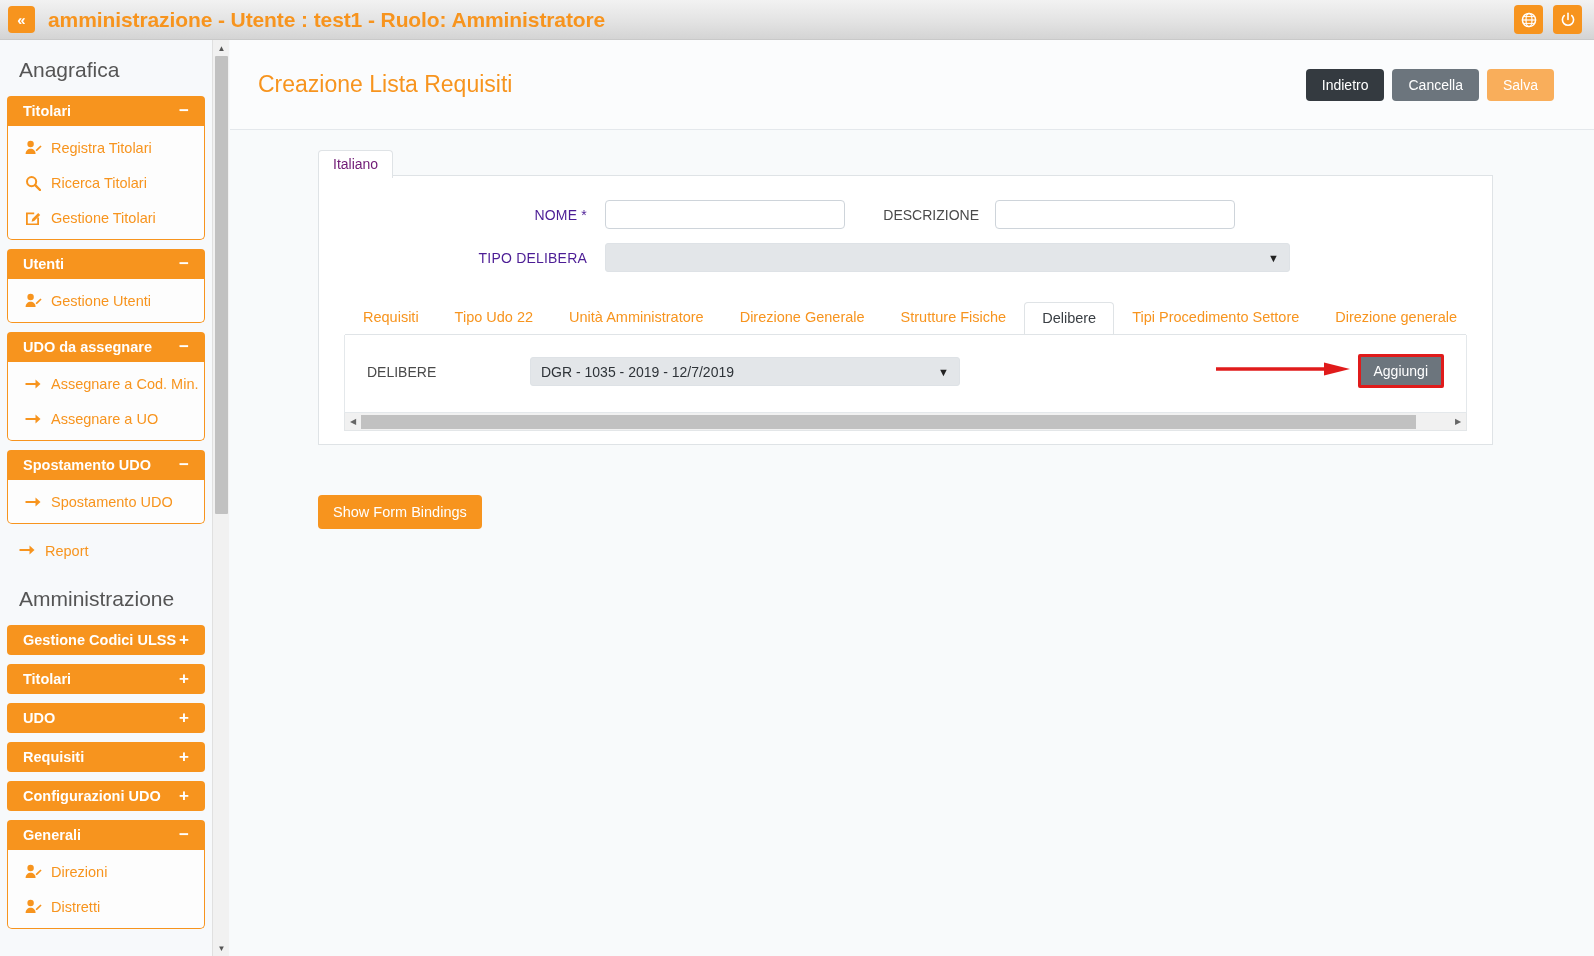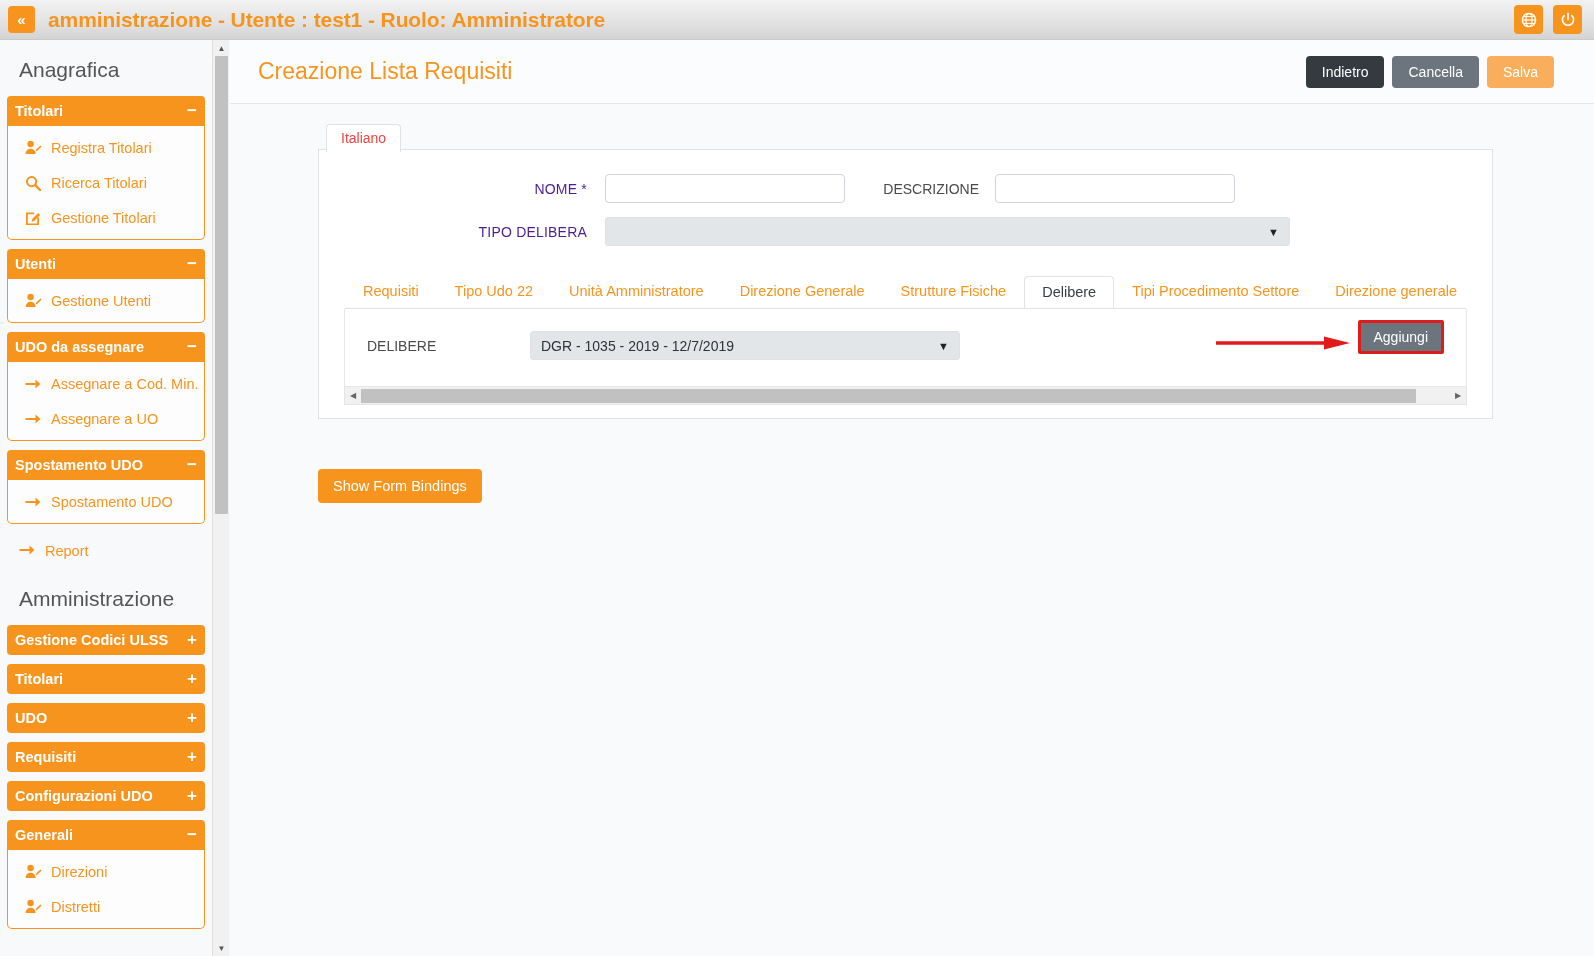--- a/index.html
+++ b/index.html
@@ -65,21 +65,21 @@
     font-weight: normal;
   }
   .grp { margin-bottom: 9px; }
   .grp-head {
     background: #f7941e;
     color: #fff;
     font-weight: bold;
     font-size: 14.5px;
     height: 30px;
     display: flex; align-items: center;
-    padding: 0 8px;
+    padding: 0 16px;
     border-radius: 4px;
     cursor: pointer;
   }
   .grp.open .grp-head { border-radius: 4px 4px 0 0; }
   .grp-head .sign { margin-left: auto; font-size: 17px; font-weight: bold; }
   .grp-body {
     border: 1px solid #f7941e;
     border-top: none;
     border-radius: 0 0 5px 5px;
     background: #fdfdfd;
@@ -125,48 +125,48 @@
   .sb-down { bottom: 0; }
 
   
   .main {
     position: absolute; left: 230px; top: 40px;
     width: 1364px; height: 916px;
     background: #f8fafb;
   }
   .page-head {
     background: #fbfcfd;
-    height: 64px;
+    height: 90px;
     padding: 0 40px 0 28px;
     display: flex; align-items: center;
     border-bottom: 1px solid #e4e8ec;
   }
   .page-title { font-size: 23px; color: #f7941e; }
   .head-btns { margin-left: auto; display: flex; gap: 8px; }
   .btn {
     border: none; border-radius: 4px;
     font-size: 14px; color: #fff;
     padding: 8px 16px; cursor: pointer;
     font-family: "Liberation Sans", sans-serif;
   }
   .btn-dark { background: #343a40; }
   .btn-grey { background: #6c757d; text-align: right; }
   .btn-orange { background: #f9ae5b; }
 
   
   .form-wrap { padding: 45px 0 0 88px; }
   .tabcard { position: relative; width: 1175px; }
   .lang-tab {
-    position: absolute; left: 8px; top: -25px;
+    position: absolute; left: 0; top: -25px;
     background: #fff;
     border: 1px solid #dfe3e6;
     border-bottom: none;
     border-radius: 4px 4px 0 0;
     padding: 5px 14px 6px 14px;
-    font-size: 14px; color: #ef4444;
+    font-size: 14px; color: #701a75;
     cursor: pointer;
   }
   .card {
     background: #fff;
     border: 1px solid #dfe3e6;
     padding: 24px 26px 0 26px;
     min-height: 270px;
   }
   .frow { display: flex; align-items: center; margin-bottom: 14px; }
   .flabel {
@@ -234,21 +234,21 @@
     margin: 0 -1px;
     padding: 22px 20px 26px 20px;
     background: #fff;
     min-height: 75px;
     display: flex; align-items: center;
     position: relative;
   }
   .lbl-delibere { width: 165px; font-size: 14px; color: #4a4a4a; padding-left:2px; }
   .sel-delibere { width: 430px; }
   .add-btn {
-    position: absolute; right: 22px; top: 11px;
+    position: absolute; right: 22px; top: 19px;
     background: #6c757d;
     color: #fff; font-size: 14px;
     border: 3px solid #e01b1b;
     border-radius: 2px;
     padding: 6px 13px;
     cursor: pointer;
     font-family: "Liberation Sans", sans-serif;
   }
   .arrow-ann {
     position: absolute; right: 115px; top: 27px;

